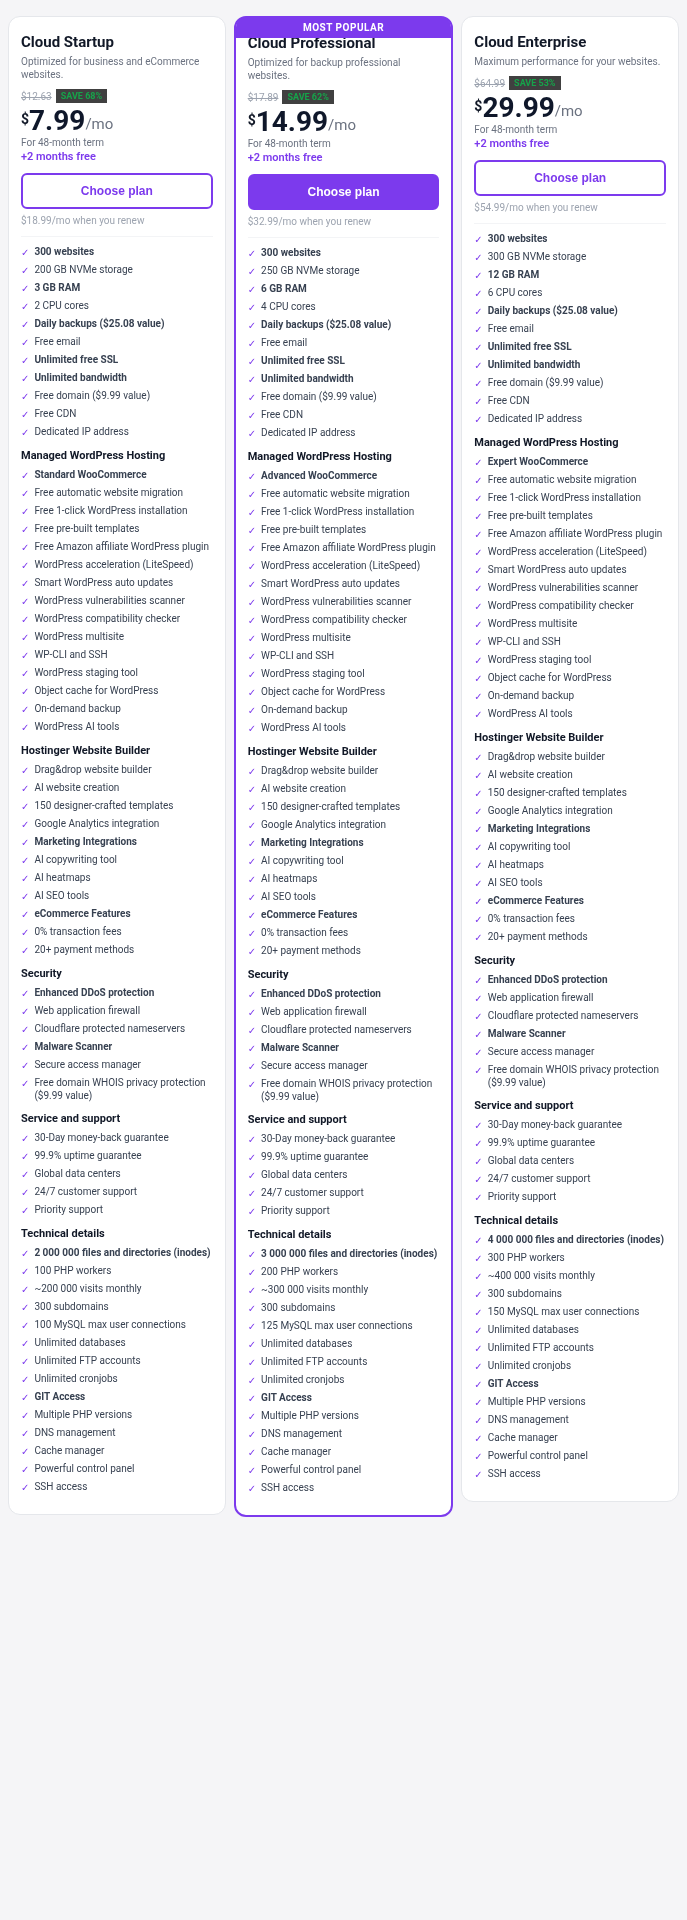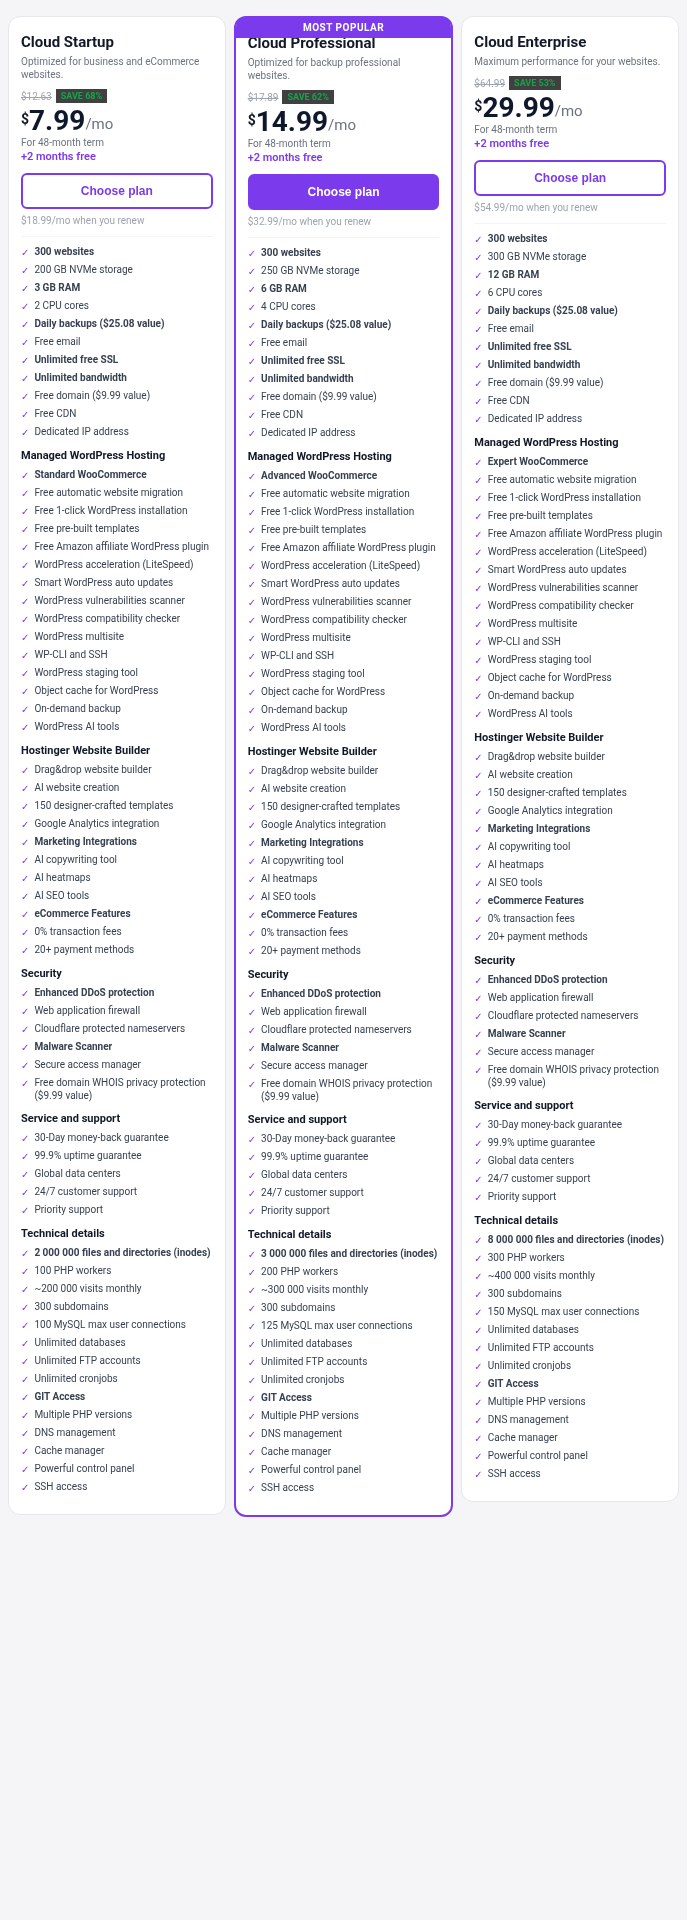--- a/index.html
+++ b/index.html
@@ -1148,21 +1148,21 @@
       <span class="check-icon">✓</span>
       <span>Priority support</span>
     </li>
 
     </ul>
     <div class="section-title">Technical details</div>
     <ul class="feature-list">
 
     <li class="feature-item">
       <span class="check-icon">✓</span>
-      <span><strong>8 000 000 files and directories (inodes)</strong></span>
+      <span><strong>4 000 000 files and directories (inodes)</strong></span>
     </li>
 
     <li class="feature-item">
       <span class="check-icon">✓</span>
       <span>300 PHP workers</span>
     </li>
 
     <li class="feature-item">
       <span class="check-icon">✓</span>
       <span>~400 000 visits monthly</span>

